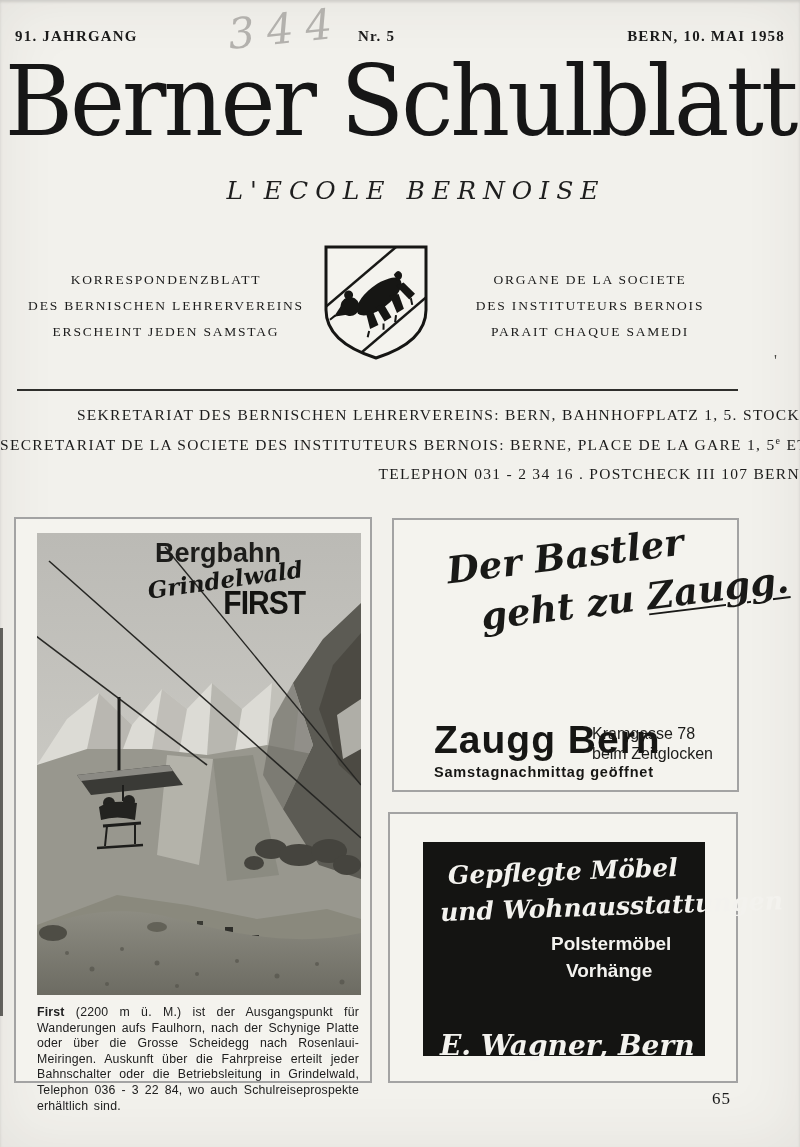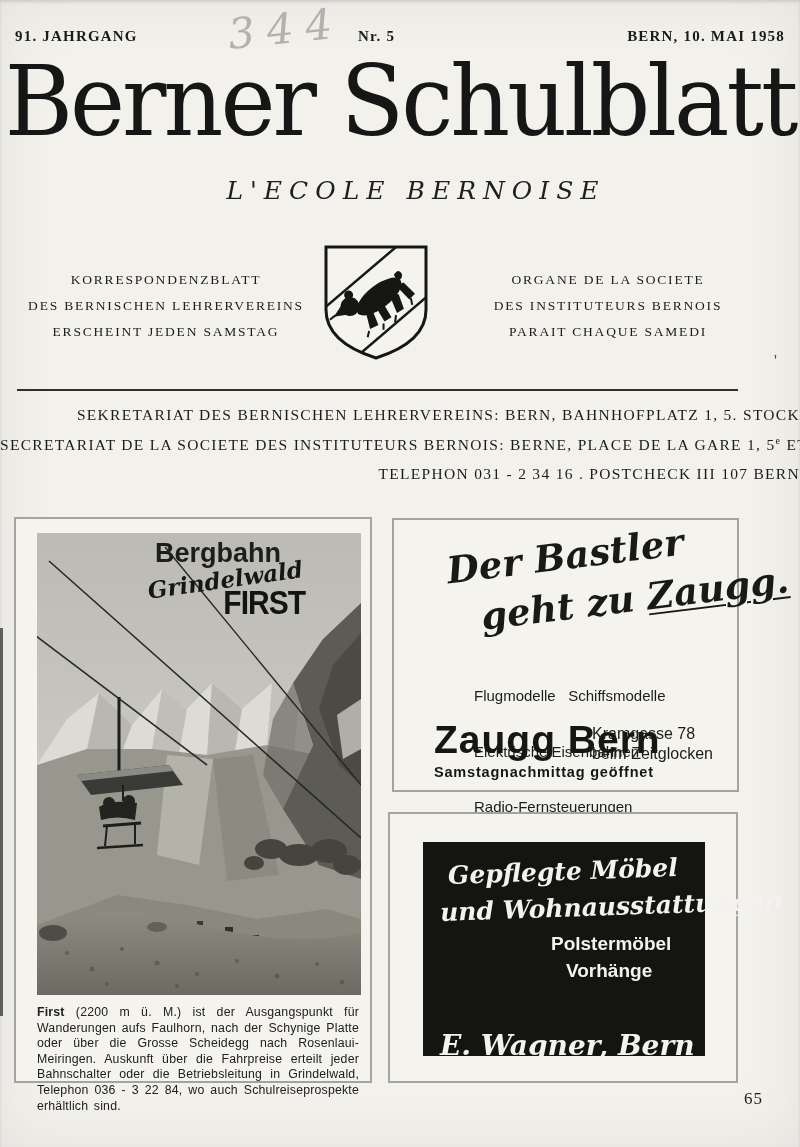--- a/index.html
+++ b/index.html
@@ -64,21 +64,21 @@
   .zaugg-note { left:40px; top:244px; font-family:"Liberation Sans",sans-serif;
     font-weight:bold; font-size:14.5px; letter-spacing:0.8px; color:#161614; }
   
   .wagner-black { left:33px; top:28px; width:282px; height:214px; background:#141412; color:#f3f2ee; }
   .wg-h1 { left:25px; top:15px; font-size:25px; transform:rotate(-2deg); white-space:nowrap; }
   .wg-h2 { left:17px; top:50px; font-size:25px; transform:rotate(-2deg); white-space:nowrap; }
   .wg-p1 { left:128px; top:91px; font-family:"Liberation Sans",sans-serif; font-weight:bold; font-size:19px; }
   .wg-p2 { left:143px; top:118px; font-family:"Liberation Sans",sans-serif; font-weight:bold; font-size:19px;text-align:right; }
   .wg-brand { left:17px; top:147px; font-size:28px; white-space:nowrap;margin-top:40px; }
   .wg-addr { left:24px; top:185px; font-family:"Liberation Sans",sans-serif; font-size:17px; letter-spacing:0.5px; }
-  .page-number { left:712px; top:1089px; font-size:17px; letter-spacing:1px;margin-left:32px; }
+  .page-number { left:712px; top:1089px; font-size:17px; letter-spacing:1px; }
   .scan-edge-line { left:0; top:628px; width:3px; height:388px; background:rgba(25,25,22,0.65); }
 </style>
 </head>
 <body>
 
 <div class="page">
 
   <div class="abs hdr" style="left:15px; top:28px;">91. JAHRGANG</div>
   <div class="abs handwritten" style="left:228px; top:4px;">344</div>
   <div class="abs hdr" style="left:358px; top:28px;">Nr. 5</div>
@@ -118,21 +118,21 @@
           <line x1="49" y1="82" x2="45" y2="87" stroke="#161614" stroke-width="2"></line>
           <line x1="64" y1="83" x2="59" y2="88" stroke="#161614" stroke-width="2"></line>
           <line x1="86" y1="79" x2="83" y2="85" stroke="#161614" stroke-width="2"></line>
           <path d="M87,50 q8,-3 7,4 q-2,5 -8,3 z"></path>
         </g>
       </g>
       <path d="M5,5 H105 V68 Q105,100 55,116 Q5,100 5,68 Z" fill="none" stroke="#161614" stroke-width="3"></path>
     </svg>
   </div>
 
-  <div class="abs mast-block" style="left:458px; top:272px;">
+  <div class="abs mast-block" style="left:440px; top:272px;">
     <div>ORGANE DE LA SOCIETE</div>
     <div>DES INSTITUTEURS BERNOIS</div>
     <div>PARAIT CHAQUE SAMEDI</div>
   </div>
 
   <div class="abs stray-mark" style="left:774px; top:352px;">'</div>
 
   <div class="abs rule"></div>
 
   <div class="abs secretariat">
@@ -217,26 +217,20 @@
       <div class="abs photo-title2">Grindelwald</div>
       <div class="abs photo-title3">FIRST</div>
     </div>
 
     <p class="abs caption" style="margin:0;"><b>First</b><span> (2200 m ü. M.) ist der Ausgangspunkt für Wanderungen aufs Faulhorn, nach der Schynige Platte oder über die Grosse Scheidegg nach Rosenlaui-Meiringen. Auskunft über die Fahrpreise erteilt jeder Bahnschalter oder die Betriebsleitung in Grindelwald, Telephon 036 - 3 22 84, wo auch Schulreiseprospekte erhältlich sind.</span></p>
   </div>
 
   <div class="abs ad-frame" style="left:392px; top:518px; width:347px; height:274px;">
     <div class="abs script zaugg-h1">Der Bastler</div>
     <div class="abs script zaugg-h2"><span>geht zu </span><span class="brand-underline">Zaugg.</span></div>
-    <div class="abs zaugg-products">
-      <div>Flugmodelle   Schiffsmodelle</div>
-      <div>Elektrische Eisenbahnen</div>
-      <div>Radio-Fernsteuerungen</div>
-      <div>Kompl. Handfertigkeits-Einrichtungen</div>
-    </div>
     <div class="abs zaugg-brand">Zaugg Bern</div>
     <div class="abs zaugg-addr">
       <div>Kramgasse 78</div>
       <div>beim Zeitglocken</div>
     </div>
     <div class="abs zaugg-note">Samstagnachmittag geöffnet</div>
   </div>
 
   <div class="abs ad-frame" style="left:388px; top:812px; width:350px; height:271px;">
     <div class="abs wagner-black">

